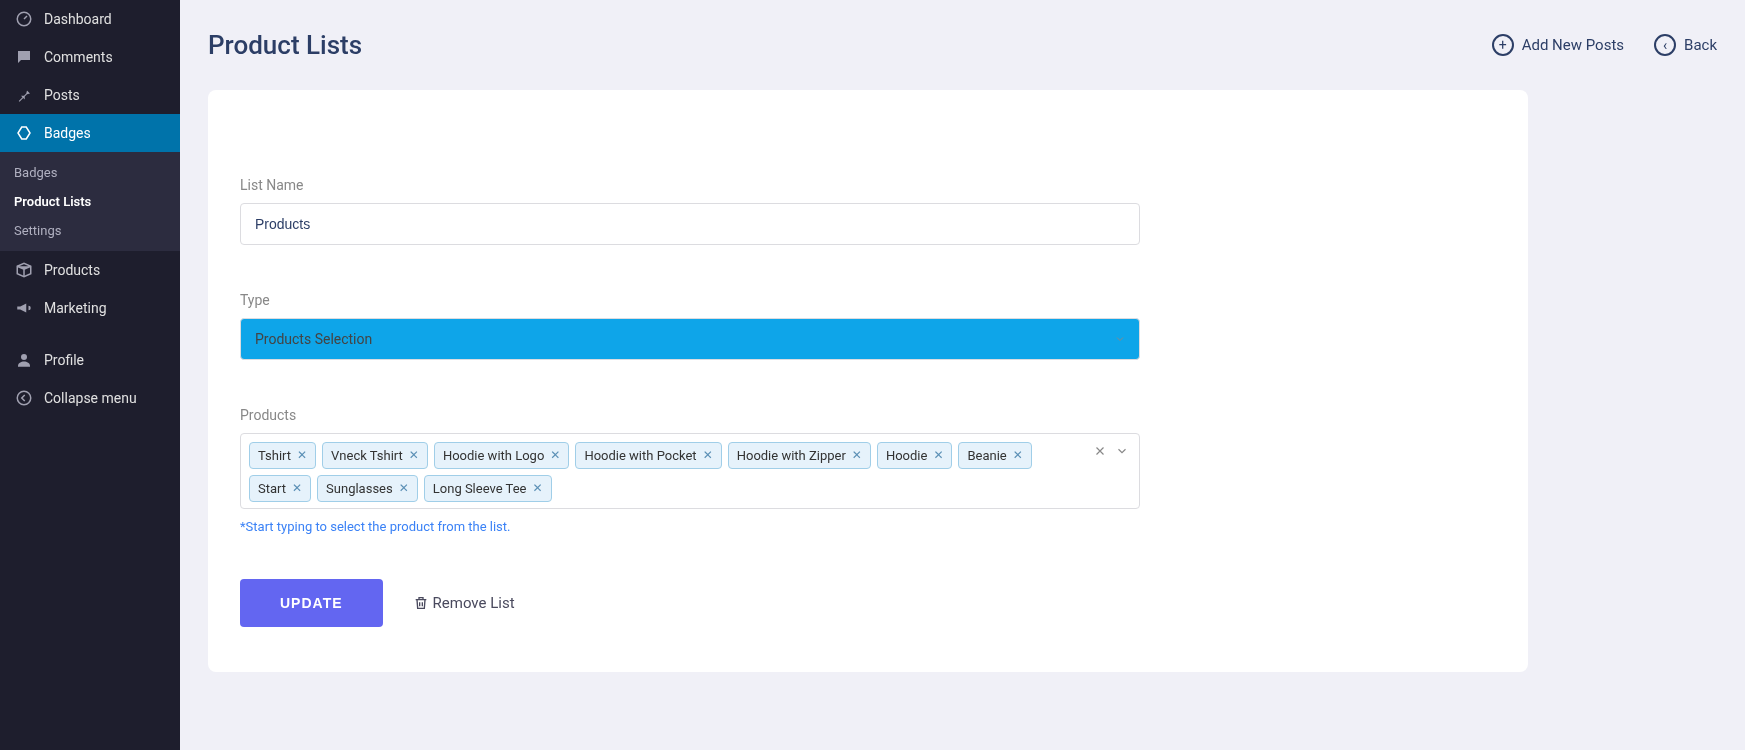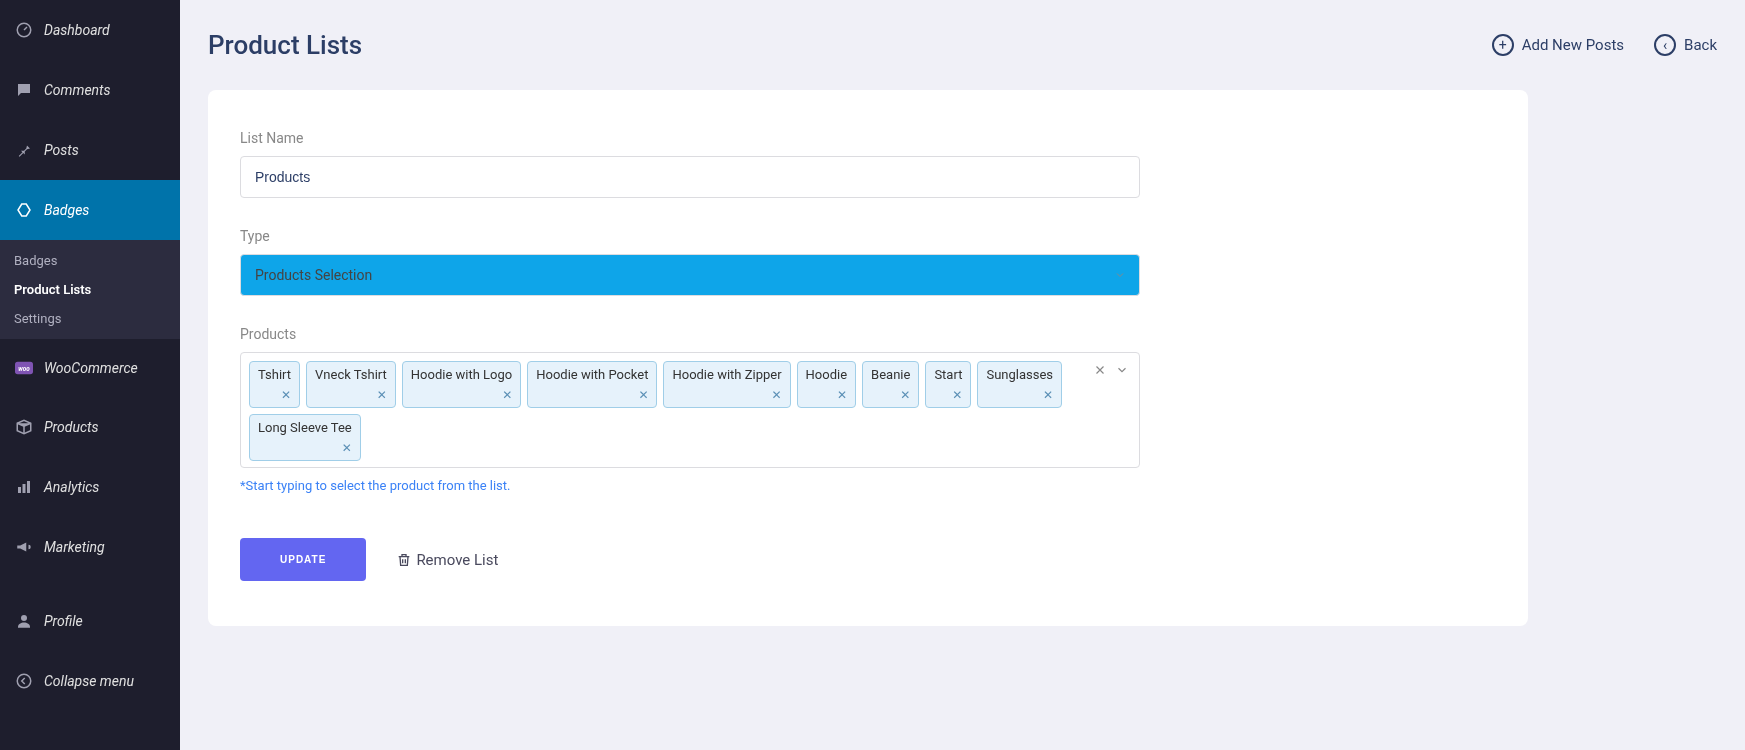--- a/index.html
+++ b/index.html
@@ -1,47 +1,47 @@
 <!DOCTYPE html>
 <html><head>
 <meta charset="utf-8">
 <style>
 * { margin: 0; padding: 0; box-sizing: border-box; }
 body { font-family: -apple-system, BlinkMacSystemFont, "Segoe UI", Roboto, sans-serif; background: #f0f0f7; font-size: 14px; color: #444; }
 .layout { display: flex; min-height: 100vh; }
 .sidebar { width: 180px; background: #1e1e2d; color: #ddd; flex-shrink: 0; }
-.sidebar-item { display: flex; align-items: center; padding: 21px 14px; cursor: pointer; color: #e0e0e0; font-size: 14px; font-style: italic; }
+.sidebar-item { display: flex; align-items: center; padding: 10px 14px; cursor: pointer; color: #e0e0e0; font-size: 14px; }
 .sidebar-item.active { background: #0073aa; color: #fff; position: relative; }
 .sidebar-item.active::after { content: ""; position: absolute; right: -8px; top: 50%; transform: translateY(-50%); border: 8px solid transparent; border-right-color: #f0f0f7; }
 .sidebar-item .icon { width: 20px; margin-right: 10px; display: inline-flex; align-items: center; justify-content: center; color: #a0a0b0; }
 .sidebar-item.active .icon { color: #fff; }
 .sidebar-sub { background: #2c2c3f; padding: 6px 0; }
 .sidebar-sub .sub-item { padding: 7px 14px; font-size: 13px; color: #b0b0c0; cursor: pointer; }
 .sidebar-sub .sub-item.current { color: #fff; font-weight: 600; }
 .main { flex: 1; padding: 30px 28px; }
 .page-header { display: flex; justify-content: space-between; align-items: center; margin-bottom: 30px; }
 .page-title { font-size: 26px; color: #2c3e66; font-weight: 500; }
 .header-actions { display: flex; gap: 30px; align-items: center; }
 .header-action { display: inline-flex; align-items: center; gap: 8px; color: #2c3e66; cursor: pointer; font-size: 15px; }
 .header-action .icon-circ { width: 22px; height: 22px; border: 2px solid #2c3e66; border-radius: 50%; display: inline-flex; align-items: center; justify-content: center; font-size: 14px; line-height: 1; }
 .card { background: #fff; border-radius: 8px; padding: 40px 32px 45px; max-width: 1320px; }
-.field-group { margin-bottom: 30px; max-width: 900px; }
+.field-group { margin-bottom: 30px; max-width: 900px; margin-top: 47px; }
 .field-label { font-size: 14px; color: #888; margin-bottom: 10px; display: block; }
 .text-input { width: 100%; padding: 12px 14px; border: 1px solid #dcdce0; border-radius: 4px; font-size: 14px; color: #2c3e66; }
 .select-wrap { position: relative; }
 .select-input { width: 100%; padding: 12px 14px; border: 1px solid #dcdce0; border-radius: 4px; font-size: 14px; color: #444; appearance: none; background: #0ea5e9; cursor: pointer; }
 .select-chevron { position: absolute; right: 14px; top: 50%; transform: translateY(-50%); pointer-events: none; color: #888; }
 .multi-select { border: 1px solid #dcdce0; border-radius: 4px; padding: 8px 50px 6px 8px; min-height: 44px; display: flex; flex-wrap: wrap; gap: 6px; position: relative; }
-.tag { display: inline-flex; align-items: flex-end; gap: 6px; background: #e6f2fb; border: 1px solid #a0cee8; border-radius: 4px; padding: 5px 8px; font-size: 13px; color: #333; flex-direction: column; }
+.tag { display: inline-flex; align-items: flex-start; gap: 6px; background: #e6f2fb; border: 1px solid #a0cee8; border-radius: 4px; padding: 5px 8px; font-size: 13px; color: #333; }
 .tag .tag-x { color: #5a8fb5; cursor: pointer; font-size: 12px; }
 .multi-controls { position: absolute; right: 10px; top: 10px; display: flex; gap: 8px; color: #888; }
 .multi-controls span { cursor: pointer; }
 .hint { font-size: 13px; color: #3b82f6; margin-top: 10px; }
 .action-row { display: flex; align-items: center; gap: 30px; margin-top: 45px; }
-.btn-primary { background: #6366f1; color: #fff; border: none; padding: 16px 40px; font-size: 10px; font-weight: 600; letter-spacing: 1px; border-radius: 4px; cursor: pointer; }
+.btn-primary { background: #6366f1; color: #fff; border: none; padding: 16px 40px; font-size: 14px; font-weight: 600; letter-spacing: 1px; border-radius: 4px; cursor: pointer; }
 .btn-secondary { display: inline-flex; align-items: center; gap: 4px; color: #4a4a5e; cursor: pointer; font-size: 15px; }
 svg { display: block; }
 </style>
 </head>
 <body>
 
 <div class="layout">
   <aside class="sidebar">
     <div class="sidebar-item">
       <span class="icon">
@@ -76,45 +76,26 @@
         </span>
       <span>Badges</span>
     </div>
     <div class="sidebar-sub">
       <div class="sub-item">Badges</div>
       <div class="sub-item current">Product Lists</div>
       <div class="sub-item">Settings</div>
     </div>
     <div class="sidebar-item">
       <span class="icon">
-          <svg width="18" height="14" viewBox="0 0 20 14">
-            <rect width="20" height="14" rx="3" fill="#7f54b3"></rect>
-            <text x="10" y="10" font-size="7" fill="#fff" text-anchor="middle" font-weight="bold">woo</text>
-          </svg>
-        </span>
-      <span>WooCommerce</span>
-    </div>
-    <div class="sidebar-item">
-      <span class="icon">
           <svg width="18" height="18" viewBox="0 0 24 24" fill="currentColor">
             <path d="M3 7l9-4 9 4v10l-9 4-9-4V7z" fill="none" stroke="currentColor" stroke-width="2"></path>
             <path d="M3 7l9 4 9-4M12 11v10" stroke="currentColor" stroke-width="2"></path>
           </svg>
         </span>
       <span>Products</span>
-    </div>
-    <div class="sidebar-item">
-      <span class="icon">
-          <svg width="18" height="18" viewBox="0 0 24 24" fill="currentColor">
-            <rect x="4" y="12" width="4" height="8"></rect>
-            <rect x="10" y="8" width="4" height="12"></rect>
-            <rect x="16" y="4" width="4" height="16"></rect>
-          </svg>
-        </span>
-      <span>Analytics</span>
     </div>
     <div class="sidebar-item">
       <span class="icon">
           <svg width="18" height="18" viewBox="0 0 24 24" fill="currentColor">
             <path d="M3 10v4h4l8 4V6l-8 4H3zm15-1a3 3 0 010 6v-6z"></path>
           </svg>
         </span>
       <span>Marketing</span>
     </div>
     <div style="height:14px"></div>

